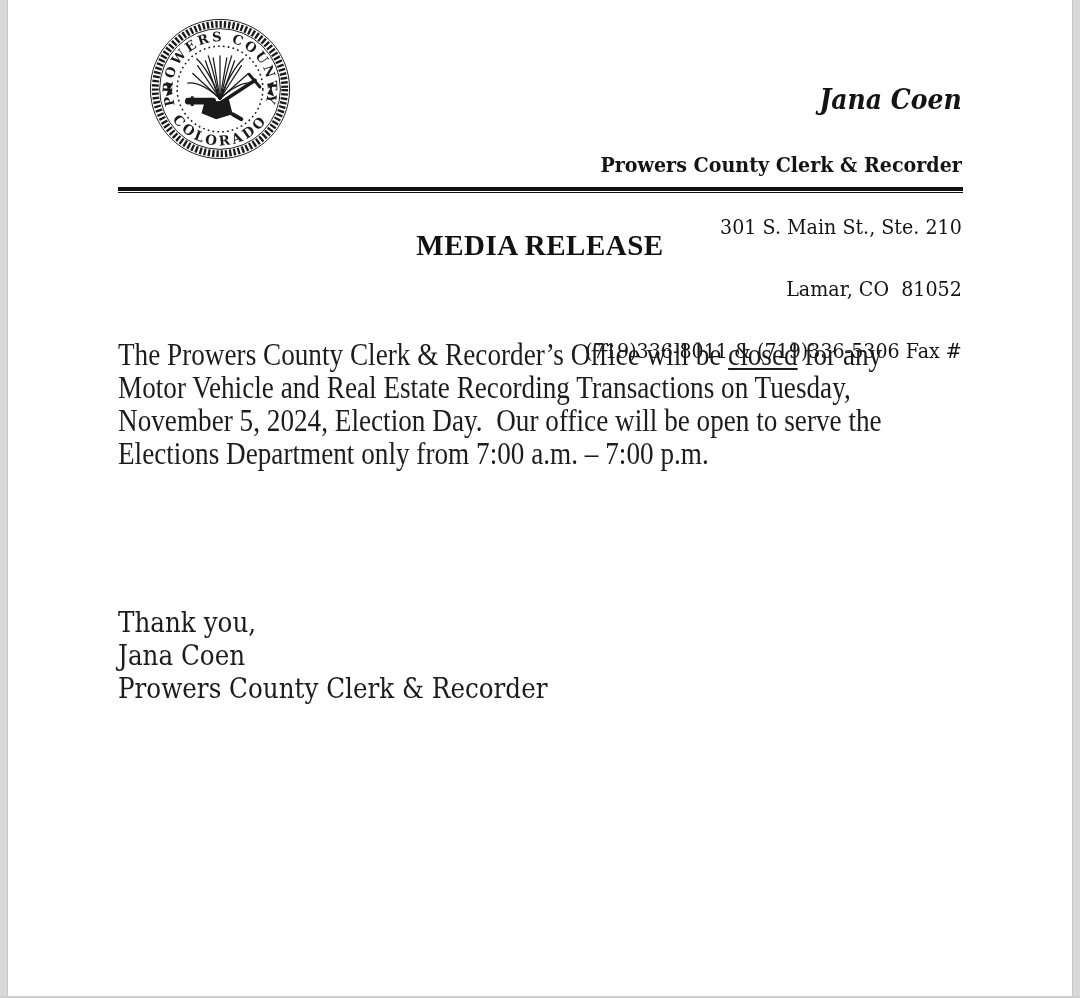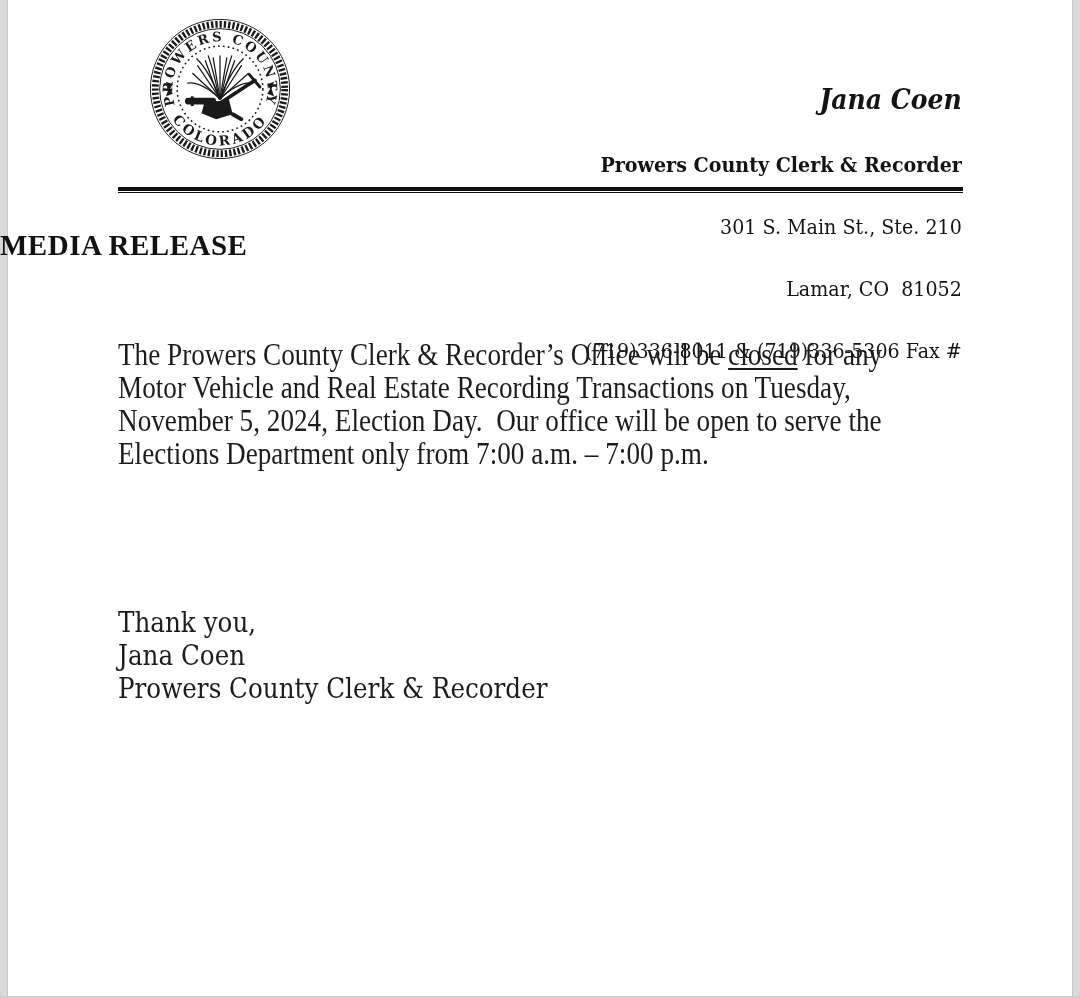--- a/index.html
+++ b/index.html
@@ -23,21 +23,21 @@
   .hdr-name{font-family:"DejaVu Serif", serif;font-weight:bold;font-style:italic;font-size:27px;line-height:32px;}
   .hdr-line{font-family:"DejaVu Serif", serif;font-size:20.5px;line-height:26px;}
   .hdr-org{font-weight:bold;}
 
   
   .rule{position:absolute;left:118px;top:187px;width:845px;}
   .rule-thick{height:4px;background:#101010;}
   .rule-thin{height:1px;background:#101010;margin-top:1px;}
 
   
-  .title{position:absolute;left:0;top:228px;width:1080px;
+  .title{position:absolute;left:0;top:228px;width:1080px;text-align:center;
          font-weight:bold;font-size:29px;line-height:34px;color:#121212;letter-spacing:0.5px;}
 
   
   .body-par{position:absolute;left:118px;top:338px;width:980px;}
   .body-scale{transform:scaleX(0.85);transform-origin:top left;}
   .body-line{font-size:32px;line-height:33px;white-space:pre-wrap;color:#1c1c1c;}
   .u{text-decoration:underline;text-decoration-thickness:2px;text-underline-offset:3px;}
 
   
   .sig{position:absolute;left:118px;top:606px;width:700px;

